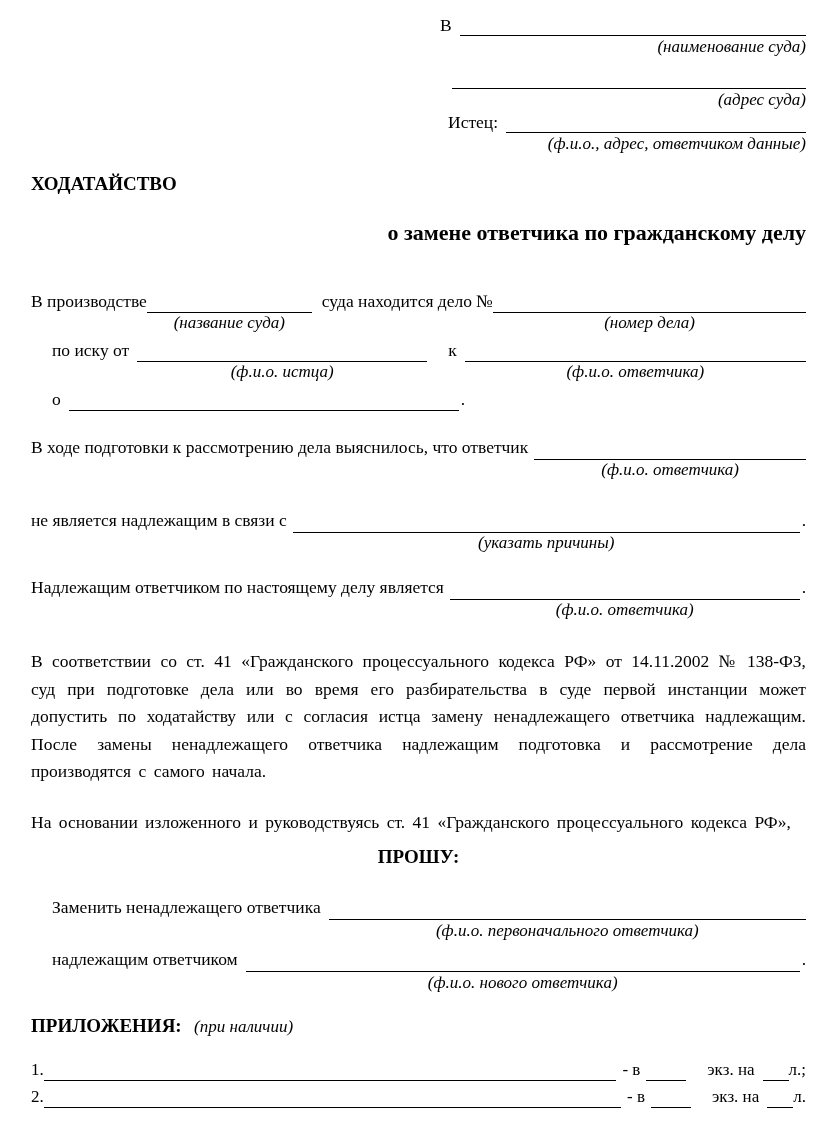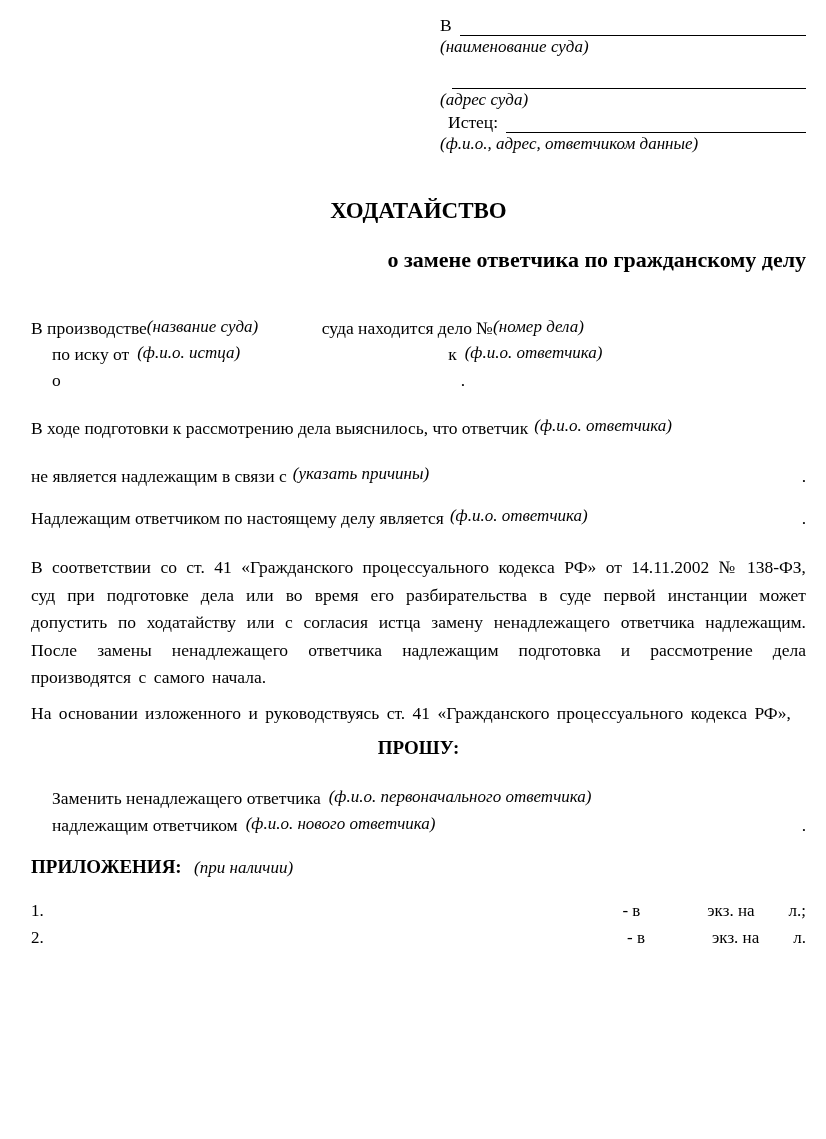--- a/index.html
+++ b/index.html
@@ -14,29 +14,29 @@
   
   .hdr{width:366px;margin-left:auto;}
   .hrow{display:flex;align-items:flex-start;line-height:19px;}
   .hrow .pre{white-space:pre;margin-right:8px;}
   .hrow .hline{flex:1;border-bottom:1.5px solid #000;height:19px;}
   .hrow.addr{margin-left:12px;}
   .hrow.addr .hline{height:31px;}
   .hrow.pl{margin-left:8px;align-items:center;}
   .hrow.pl .hline{height:22px;}
   .hrow.pl .pre{line-height:22px;}
-  .hcap{font-style:italic;font-size:17px;line-height:21px;text-align:left;}
-  
-  .title{margin-top:47px;text-align:center;font-weight:bold;font-size:23px;line-height:20px;}
+  .hcap{font-style:italic;font-size:17px;line-height:21px;text-align:right;}
+  
+  .title{margin-top:20px;font-weight:bold;font-size:19px;line-height:20px;}
   .subtitle{margin-top:28px;text-align:right;font-weight:bold;font-size:22px;line-height:22px;}
   .request-heading{margin-top:11px;text-align:center;font-weight:bold;font-size:19px;line-height:20px;}
   
   .frow{display:flex;align-items:flex-start;line-height:22px;}
   .frow .t{white-space:pre;}
-  .field{display:inline-flex;flex-direction:row;font-family:Liberation Serif, serif;}
+  .field{display:inline-flex;flex-direction:column;font-family:Liberation Serif, serif;}
   .field .line{border-bottom:1.5px solid #000;height:22px;}
   .field.grow{flex:1;}
   .fcap{font-style:italic;font-size:17px;line-height:20px;text-align:center;margin-bottom:6px;}
   .fcap.capleft{text-align:left;padding-left:50px;}
   .fcap.gapafter{margin-bottom:28px;}
   .w165{width:165px;}
   .w290{width:290px;}
   .w390{width:390px;}
   .w40{width:40px;}
   .w26{width:26px;}
@@ -47,21 +47,21 @@
   .mr6{margin-right:6px;}
   .mr8{margin-right:8px;margin-left:21px;}
   .case{margin-top:46px;}
   .findings{margin-top:24px;}
   .findings .frow .line{height:24px;}
   .findings .frow{line-height:24px;justify-content:space-between;}
   .findings .frow2{margin-top:16px;}
   
   .para{margin:0;text-align:justify;line-height:27.5px;word-spacing:3px;}
   .p1{margin-top:22px;}
-  .p2{margin-top:8px;}
+  .p2{margin-top:23px;}
   
   .request{margin-top:28px;}
   .request .frow{line-height:24px;}
   .request .frow .line{height:24px;}
   .request .fcap{line-height:22px;margin-bottom:5px;}
   
   .attach-head{margin-top:16px;line-height:22px;}
   .attach-head .h{font-weight:bold;font-size:19px;}
   .attach-head .n{font-style:italic;font-size:17px;margin-left:8px;}
   .alist{margin-top:22px;}

